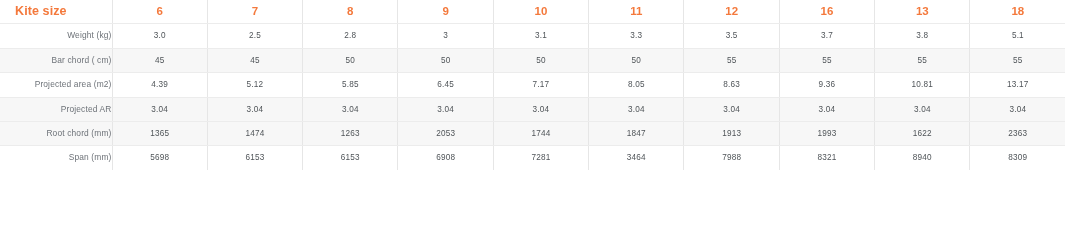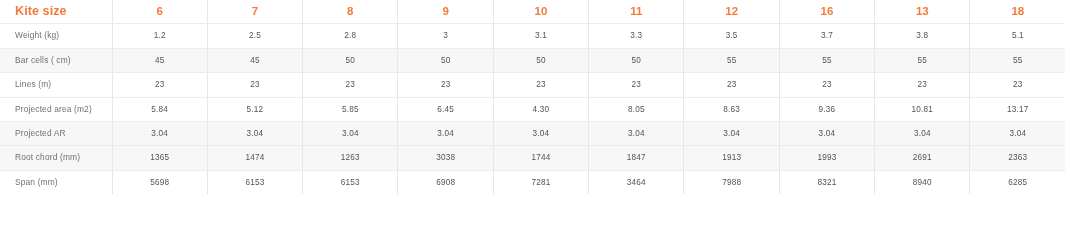--- a/index.html
+++ b/index.html
@@ -51,21 +51,21 @@
   }
   thead th.row-label-head {
     text-align: left;
     padding-left: 15px;
     font-size: 12.5px;
     letter-spacing: .1px;
   }
 
   
   tbody th.row-label {
-    text-align: left;
+    text-align: right;
     padding-left: 15px;
     font-size: 8.4px;
     font-weight: normal;
     color: #6d7278;
     letter-spacing: .15px;
   }
   tbody td {
     text-align: center;
     font-size: 8.2px;
     color: #4f5458;
@@ -109,68 +109,55 @@
       <th>12</th>
       <th>16</th>
       <th>13</th>
       <th>18</th>
     </tr>
   </thead>
   <tbody>
 
     <tr>
       <th class="row-label">Weight (kg)</th>
-      <td>1.2</td>
+      <td>3.0</td>
       <td>2.5</td>
       <td>2.8</td>
       <td>3</td>
       <td>3.1</td>
       <td>3.3</td>
       <td>3.5</td>
       <td>3.7</td>
       <td>3.8</td>
       <td>5.1</td>
     </tr>
 
     <tr class="shaded">
-      <th class="row-label">Bar cells ( cm)</th>
+      <th class="row-label">Bar chord ( cm)</th>
       <td>45</td>
       <td>45</td>
       <td>50</td>
       <td>50</td>
       <td>50</td>
       <td>50</td>
       <td>55</td>
       <td>55</td>
       <td>55</td>
       <td>55</td>
     </tr>
 
-    <tr>
-      <th class="row-label">Lines (m)</th>
-      <td>23</td>
-      <td>23</td>
-      <td>23</td>
-      <td>23</td>
-      <td>23</td>
-      <td>23</td>
-      <td>23</td>
-      <td>23</td>
-      <td>23</td>
-      <td>23</td>
-    </tr>
 
 
     <tr>
       <th class="row-label">Projected area (m2)</th>
-      <td>5.84</td>
+      <td>4.39</td>
       <td>5.12</td>
       <td>5.85</td>
       <td>6.45</td>
-      <td>4.30</td>
+      <td>7.17</td>
       <td>8.05</td>
       <td>8.63</td>
       <td>9.36</td>
       <td>10.81</td>
       <td>13.17</td>
     </tr>
 
     <tr class="shaded">
       <th class="row-label">Projected AR</th>
       <td>3.04</td>
@@ -184,37 +171,37 @@
       <td>3.04</td>
       <td>3.04</td>
     </tr>
 
 
     <tr class="shaded">
       <th class="row-label">Root chord (mm)</th>
       <td>1365</td>
       <td>1474</td>
       <td>1263</td>
-      <td>3038</td>
+      <td>2053</td>
       <td>1744</td>
       <td>1847</td>
       <td>1913</td>
       <td>1993</td>
-      <td>2691</td>
+      <td>1622</td>
       <td>2363</td>
     </tr>
 
     <tr>
       <th class="row-label">Span (mm)</th>
       <td>5698</td>
       <td>6153</td>
       <td>6153</td>
       <td>6908</td>
       <td>7281</td>
       <td>3464</td>
       <td>7988</td>
       <td>8321</td>
       <td>8940</td>
-      <td>6285</td>
+      <td>8309</td>
     </tr>
 
   </tbody>
 </table>
 
 </body></html>

